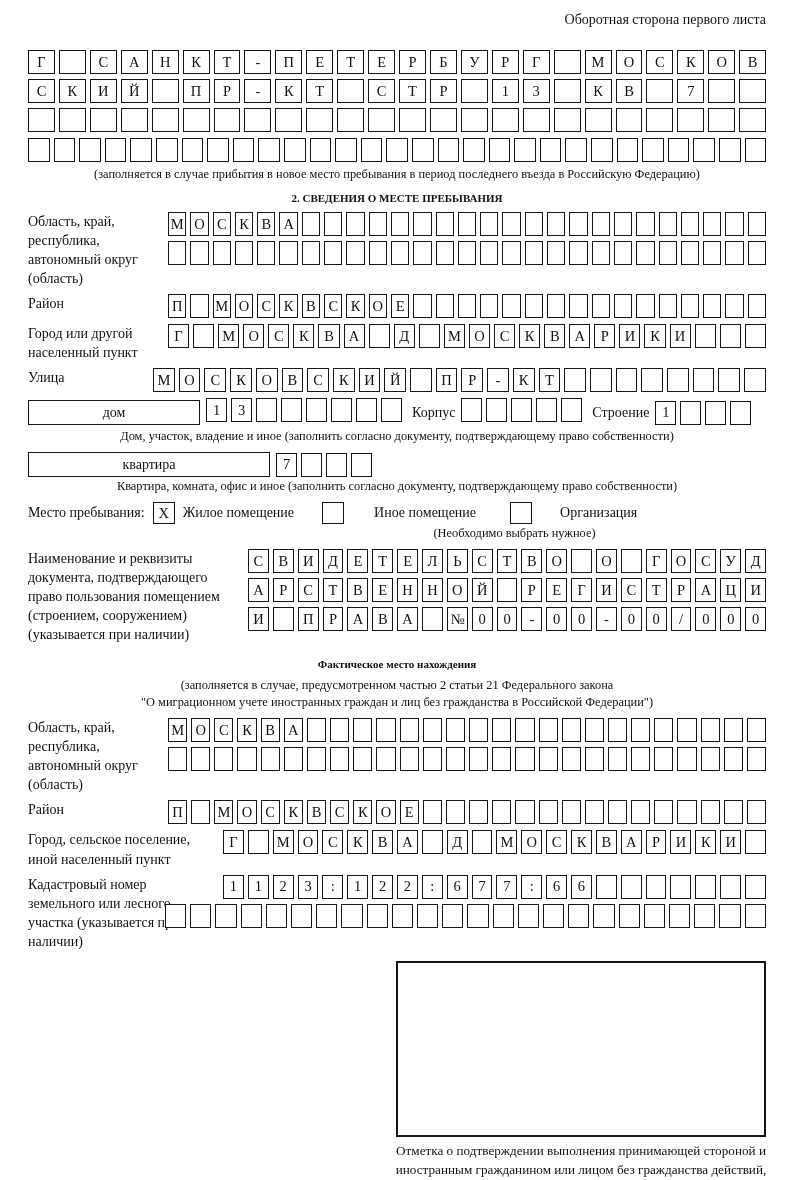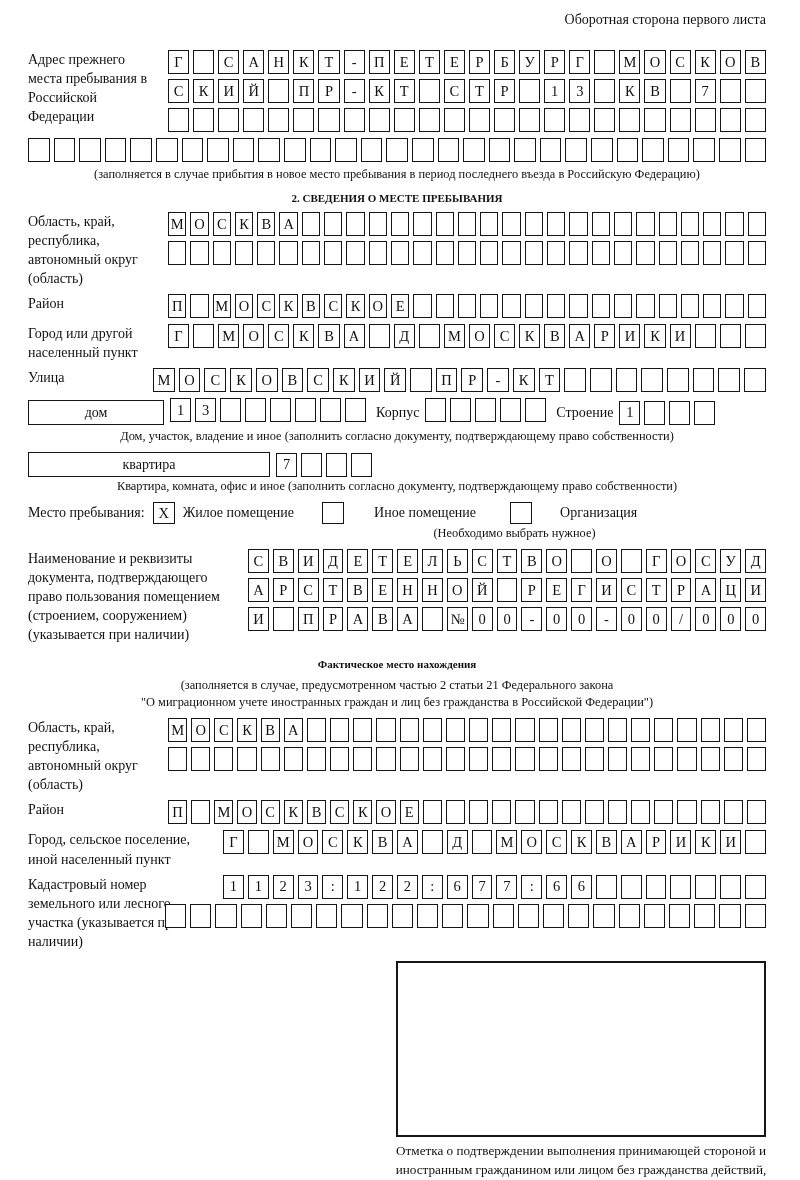--- a/index.html
+++ b/index.html
@@ -29,21 +29,20 @@
   .stamp-box{border:2px solid #151515;height:176px;box-sizing:border-box;}
   .stamp-caption{width:416px;margin-left:-23px;text-align:center;font-size:13.2px;line-height:1.45;margin-top:4px;}
   .mt2{margin-top:2px;} .mb8{margin-bottom:8px;}
 </style>
 </head>
 <body>
 
 <div class="hdr">Оборотная сторона первого листа</div>
 
 <div class="field">
-  <div class="flabel">Адрес прежнего места пребывания в Российской Федерации</div>
   <div class="rows">
     <div class="boxrow">
         <span class="cbox">Г</span>
         <span class="cbox"></span>
         <span class="cbox">С</span>
         <span class="cbox">А</span>
         <span class="cbox">Н</span>
         <span class="cbox">К</span>
         <span class="cbox">Т</span>
         <span class="cbox">-</span>
@@ -310,21 +309,21 @@
         <span class="cbox"></span>
         <span class="cbox"></span>
         <span class="cbox"></span>
         <span class="cbox"></span>
         <span class="cbox"></span>
       </div>
     </div>
 </div>
 
 <div class="field fixed" style="align-items:center;margin-bottom:2px;">
-  <span class="widebox" style="width:136px;">дом</span>
+  <span class="widebox" style="width:172px;">дом</span>
   <div class="boxrow" style="margin-left:6px;">
       <span class="cbox">1</span>
       <span class="cbox">3</span>
       <span class="cbox"></span>
       <span class="cbox"></span>
       <span class="cbox"></span>
       <span class="cbox"></span>
       <span class="cbox"></span>
       <span class="cbox"></span>
     </div>

